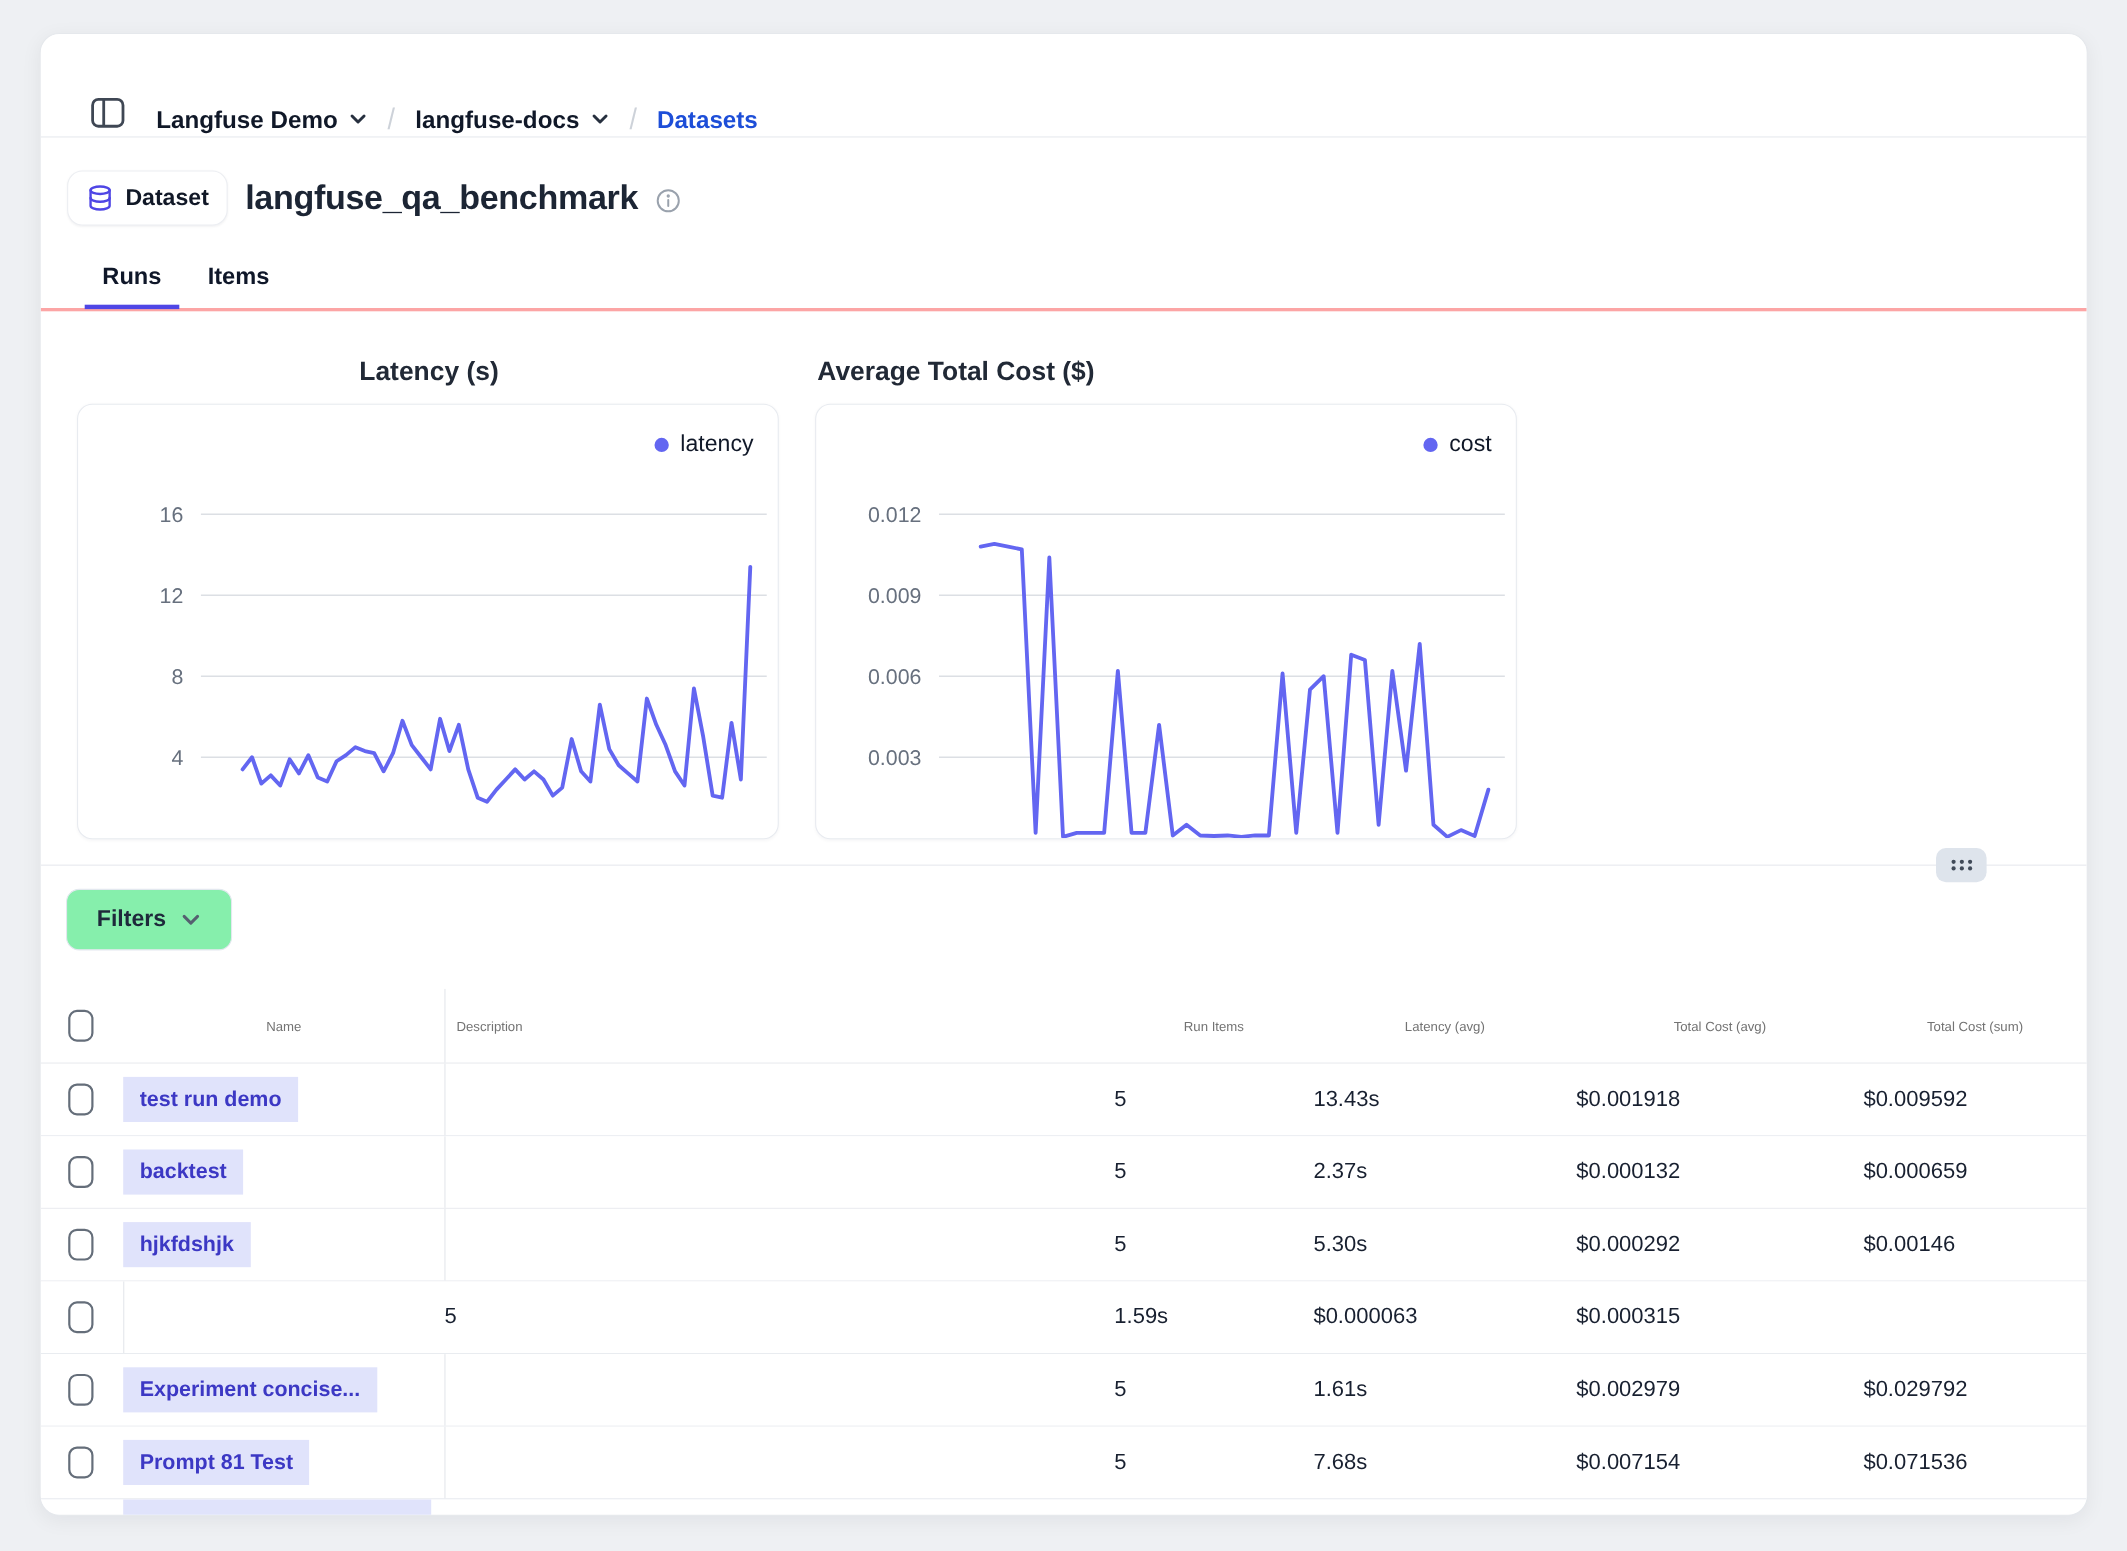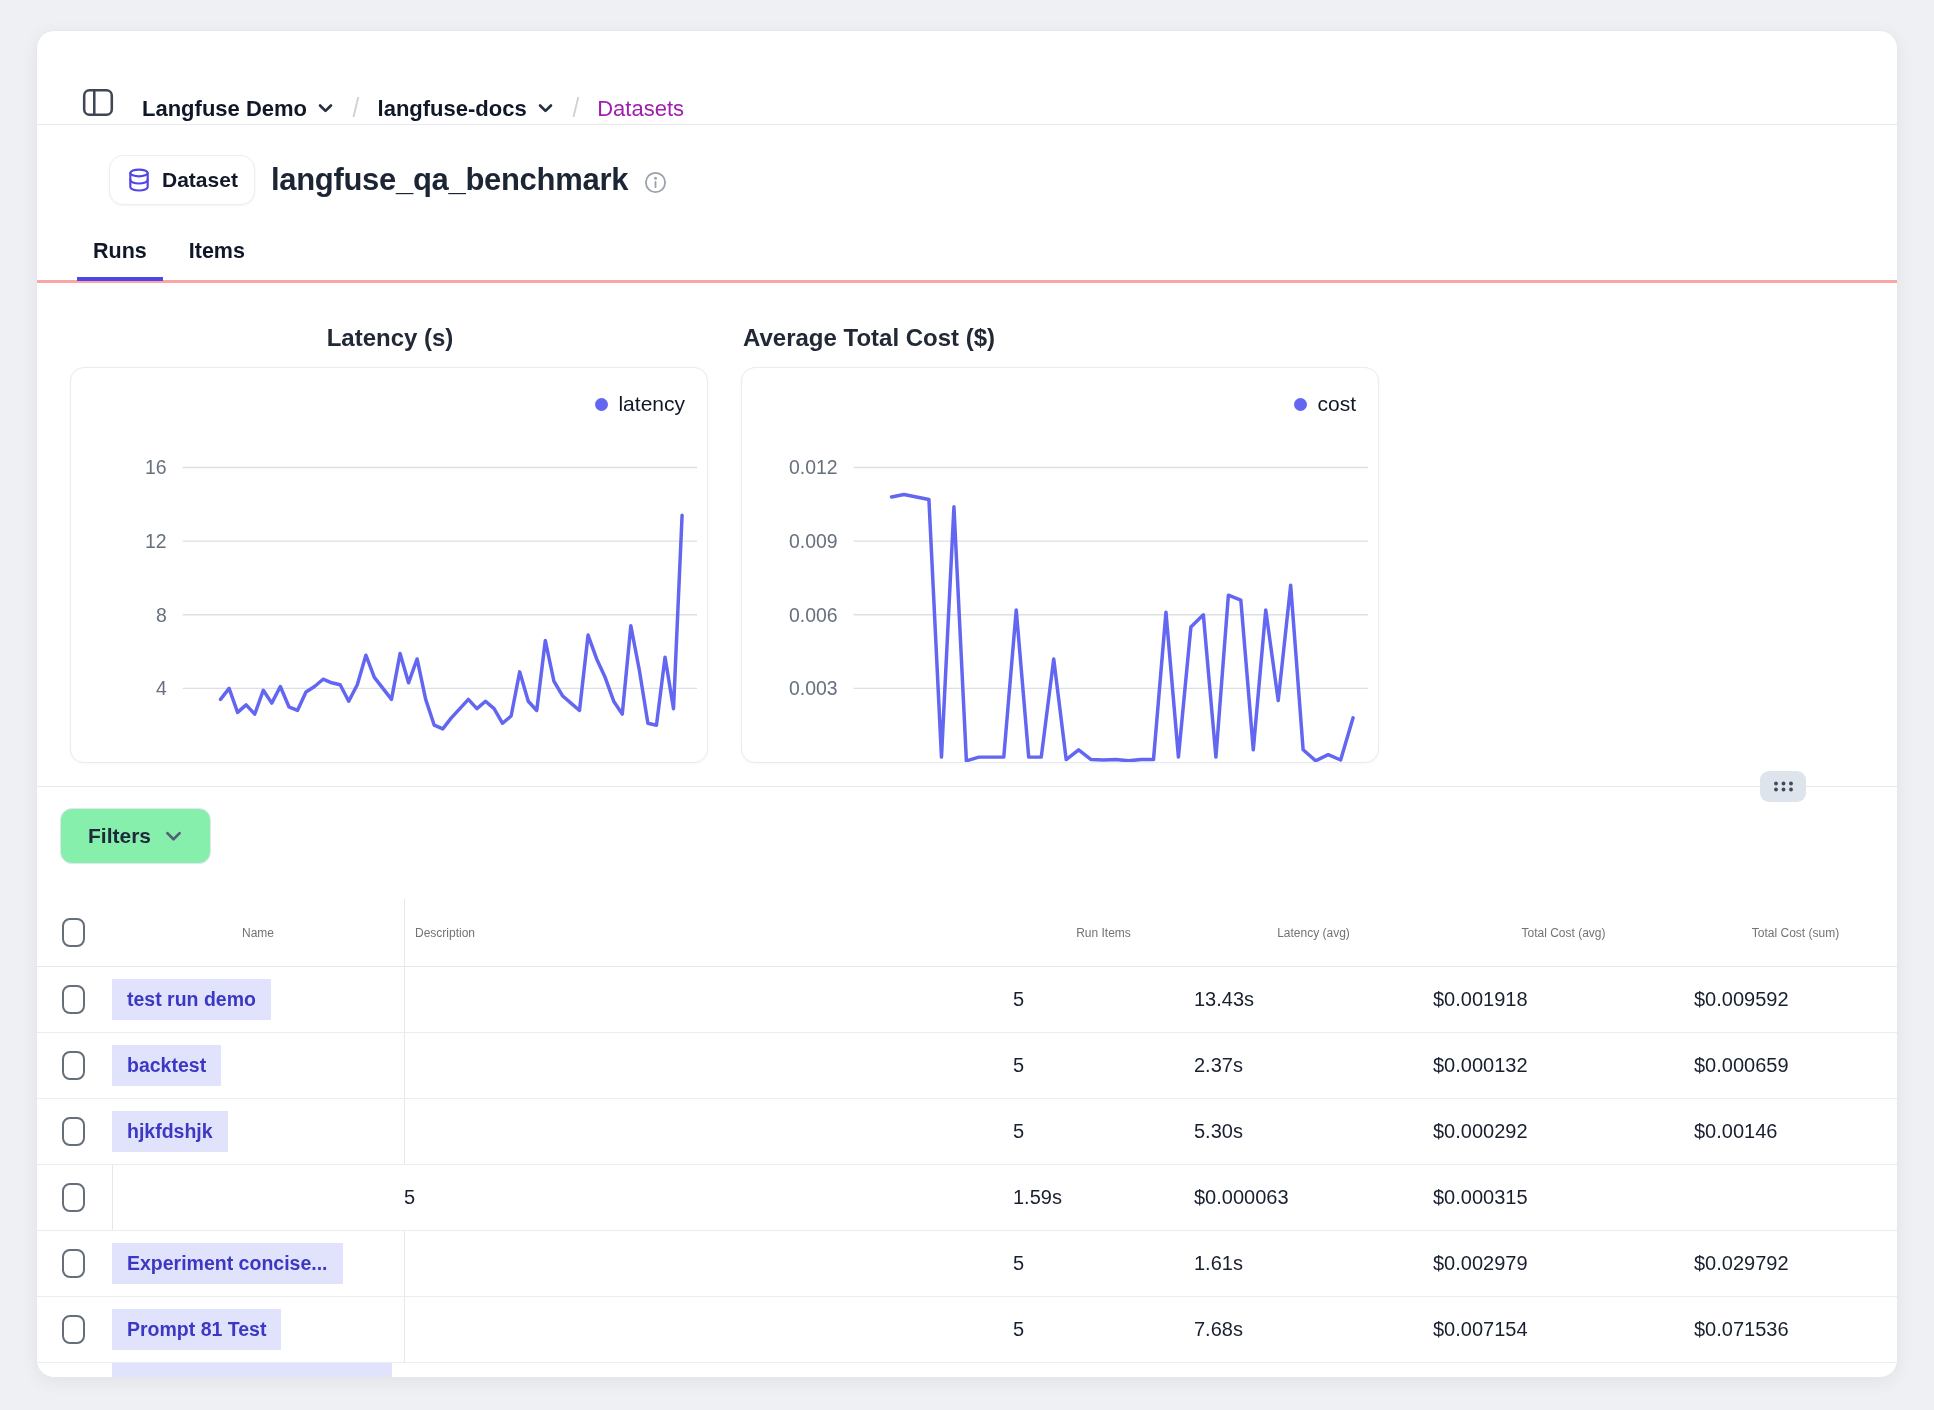--- a/index.html
+++ b/index.html
@@ -10,24 +10,24 @@
           border:1px solid #e5e8ec; border-radius:18px; box-shadow:0 4px 18px rgba(16,24,40,.06); overflow:hidden; }
 
   
   .topbar { position:absolute; top:0; left:0; right:0; height:94px; display:flex; align-items:flex-end;
             padding-left:39px; border-bottom:1px solid #e7e9ee; }
   .panel-btn { background:none; border:none; cursor:pointer; width:44px; height:44px; display:flex; align-items:center; justify-content:center; margin-right:22px; }
   .crumb { display:flex; align-items:center; gap:18px; }
   .crumb-item { display:flex; align-items:center; gap:10px; background:none; border:none; cursor:pointer;
                 font-family:inherit; font-size:22px; font-weight:600; color:#101828; }
   .slash { font-size:27px; font-weight:300; color:#cdd2d9; transform:scaleX(.9); }
-  .crumb-current { font-size:22px; font-weight:400; color:#a21caf; }
-
-  
-  .title-row { position:absolute; top:118px; left:24px; display:flex; align-items:center; gap:16px; height:62px;margin-left:48px; }
+  .crumb-current { font-size:22px; font-weight:700; color:#1d4ed8; }
+
+  
+  .title-row { position:absolute; top:118px; left:24px; display:flex; align-items:center; gap:16px; height:62px; }
   .dataset-badge { display:inline-flex; align-items:center; gap:10px; background:#fff; border:1px solid #eceef2;
                    box-shadow:0 1px 2px rgba(16,24,40,.05); border-radius:14px; padding:11px 16px; }
   .dataset-badge span { font-size:21px; font-weight:700; color:#111827; }
   .page-title { font-size:31px; font-weight:700; color:#1c2534; letter-spacing:-0.3px; }
   .info-btn { background:none; border:none; cursor:pointer; display:flex; align-items:center; margin-top:4px; }
 
   
   .tabs { position:absolute; top:192px; left:0; right:0; height:60px; display:flex; align-items:stretch;
           padding-left:40px; border-bottom:3px solid #fca5a5; gap:10px; }
   .tab { display:flex; align-items:center; padding:0 16px; font-size:21.5px; font-weight:600; color:#0f1729;

